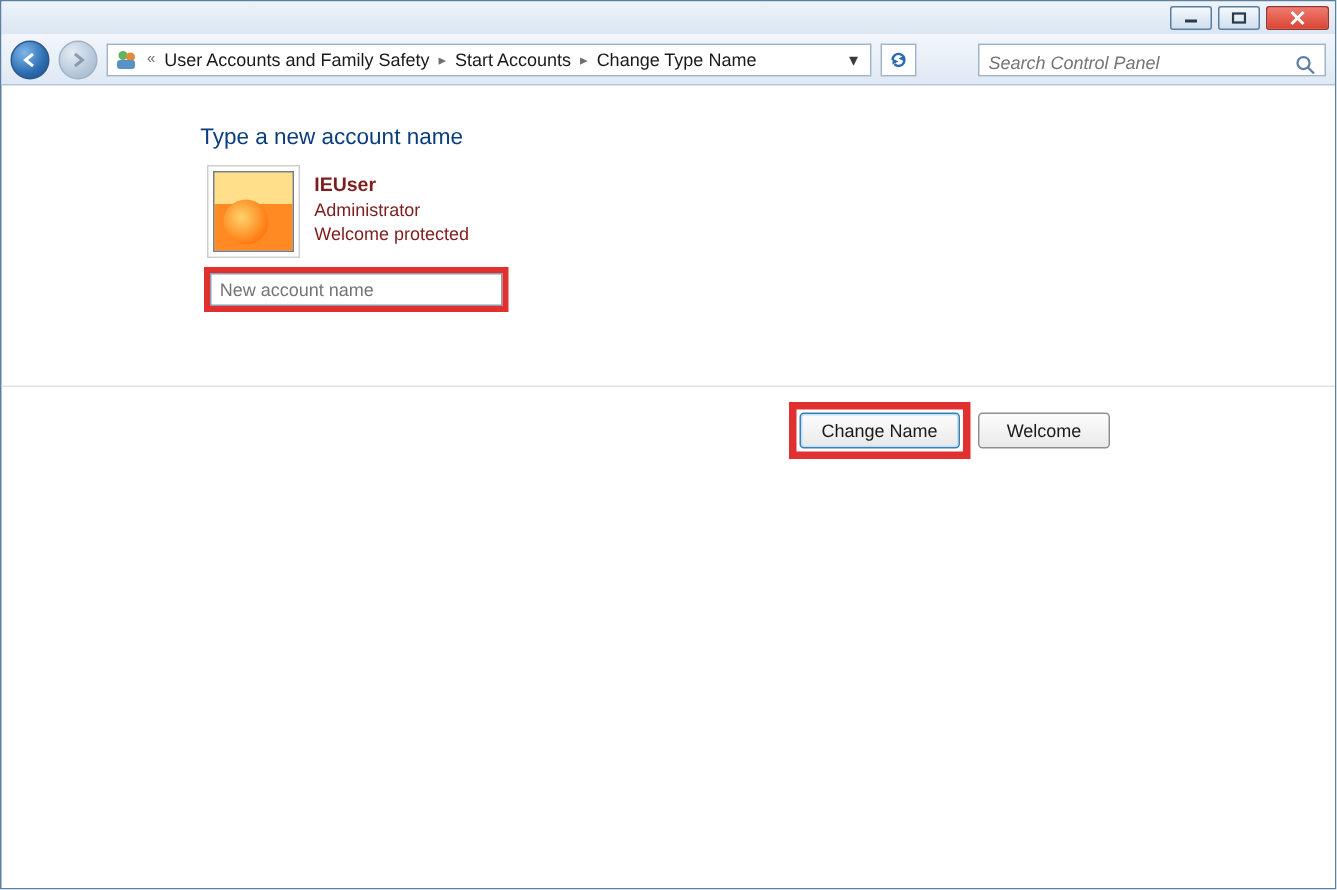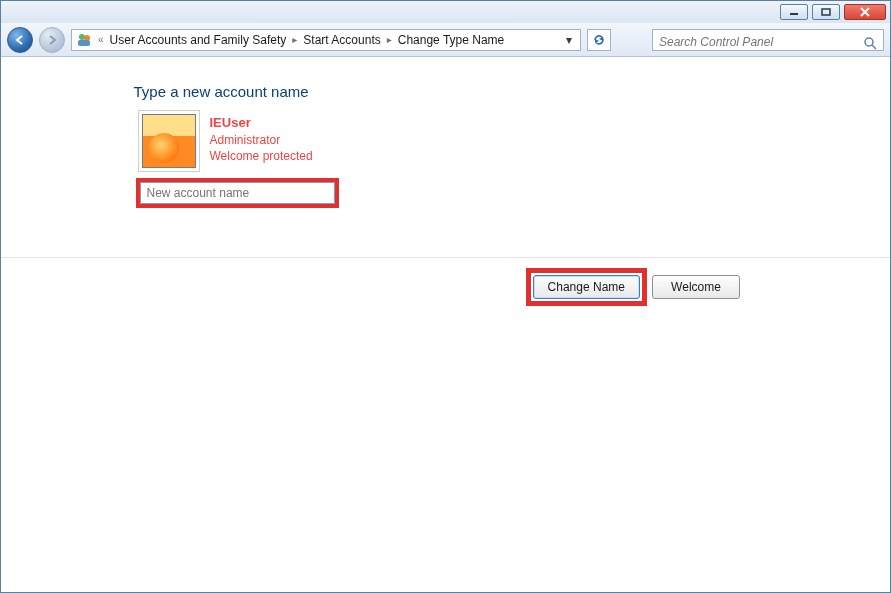--- a/index.html
+++ b/index.html
@@ -131,21 +131,21 @@
     border:1px solid #7b7b7b;
     background: linear-gradient( #ffdf8a 0%, #ffdf8a 40%, #ff8a24 40%, #ff8a24 100%);
     position:relative;
     box-shadow: 0 0 0 3px #fff, 0 0 0 4px #cfcfcf;
   }
   .avatar::before{
     content:""; position:absolute; left:6px; bottom:4px;
     width:30px;height:30px; border-radius:50%;
     background: radial-gradient(circle at 40% 40%, #ffd36b, #ff7b12 70%);
   }
-  .user-info { line-height: 1.35; color:#ef4444;}
+  .user-info { line-height: 1.35; color:#7f1d1d;}
   .username { font-weight:600; font-size:13px;}
   .input-row {
     margin-left: 6px;
     width: 195px;
   }
   .name-input {
     width: 100%; height: 22px;
     border: 1px solid #8d9db0;
     padding: 0 6px;
     font-size:12px;

